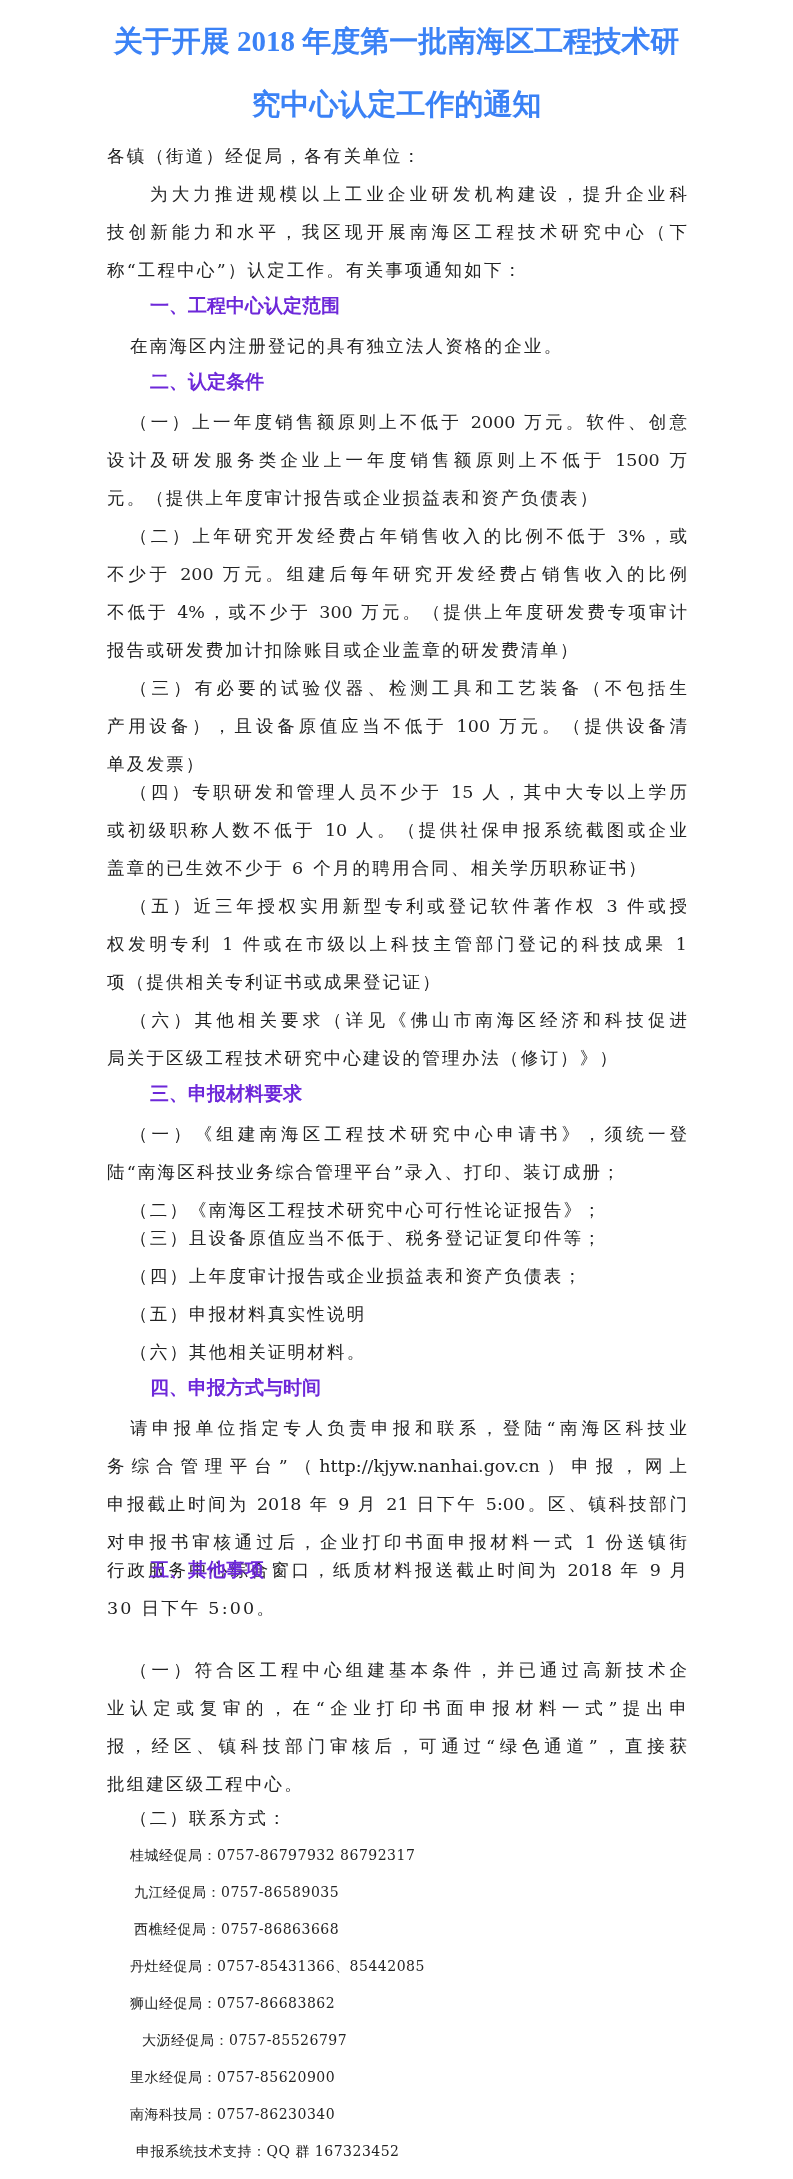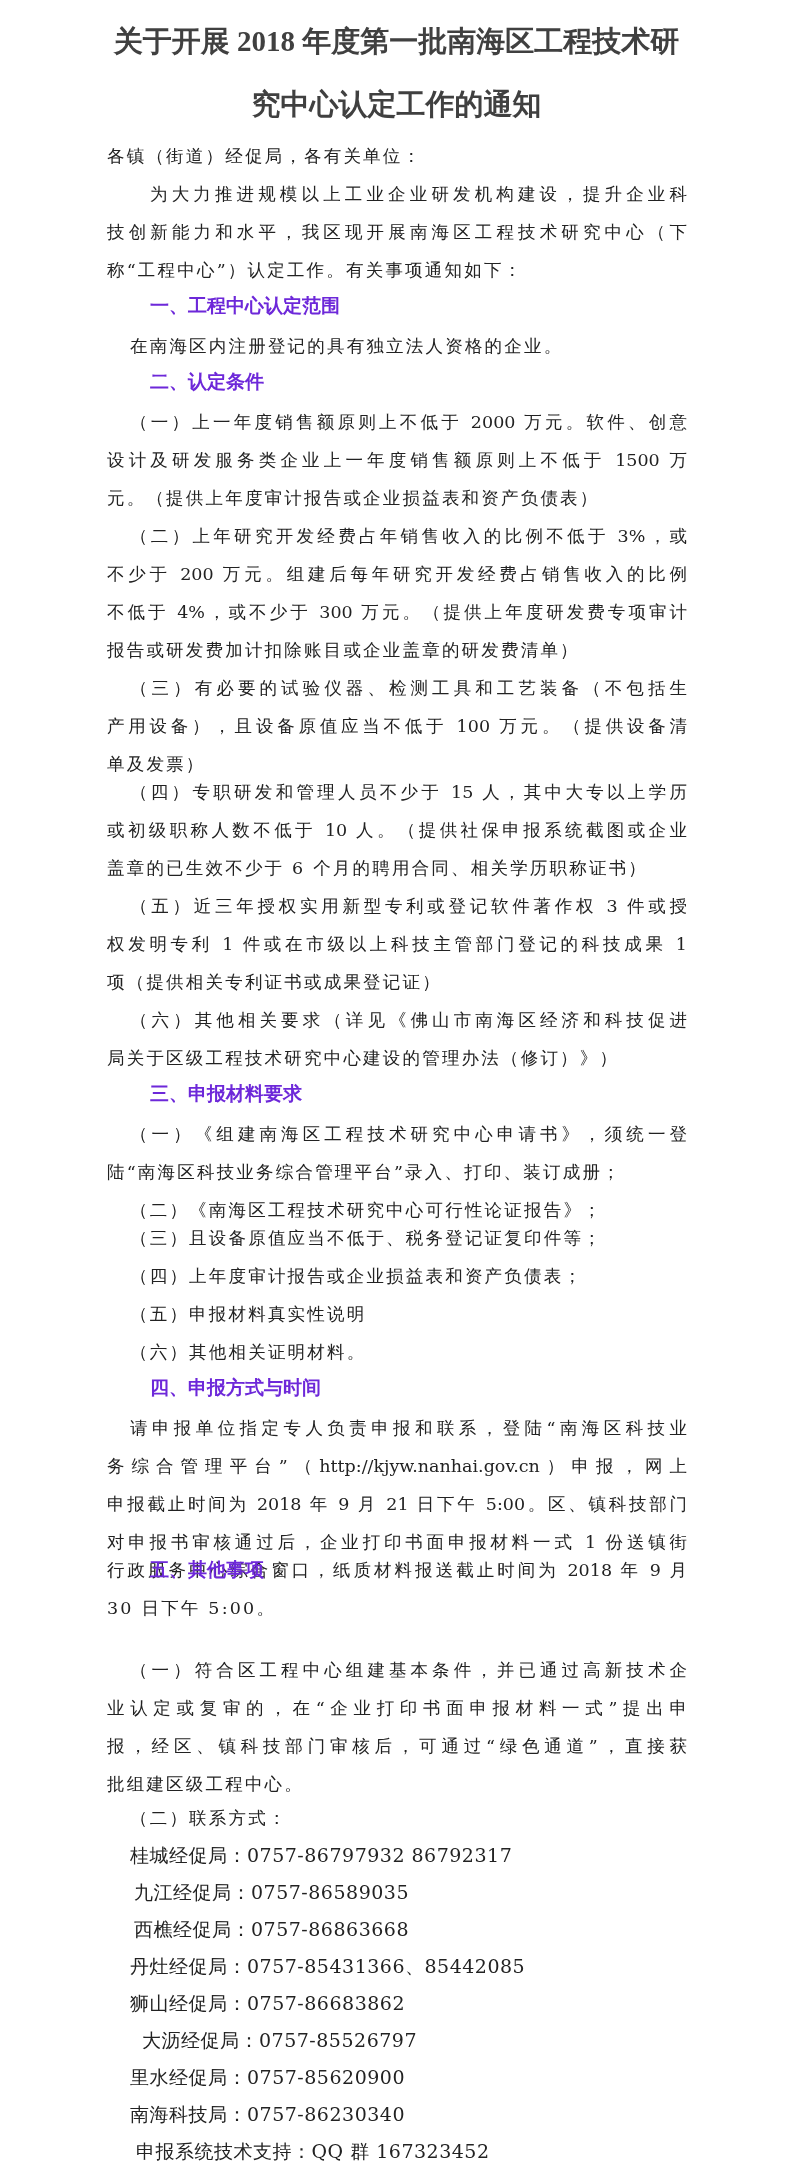--- a/index.html
+++ b/index.html
@@ -12,21 +12,21 @@
     position: relative;
   }
   .doc { position: absolute; left: 0; top: 0; width: 793px; }
   .title {
     position: absolute;
     left: 0; width: 793px;
     text-align: center;
     font-family: "Liberation Serif", "DejaVu Serif", serif;
     font-weight: bold;
     font-size: 29px;
-    color: #404040;
+    color: #3b82f6;
     letter-spacing: 0px;
     white-space: nowrap;
   }
   .line {
     position: absolute;
     left: 107px;
     width: 580px;
     font-size: 17.5px;
     line-height: 24px;
     white-space: nowrap;
@@ -39,21 +39,21 @@
     left: 150px;
     font-family: "DejaVu Sans", "Liberation Sans", sans-serif;
     font-weight: bold;
     font-size: 19px;
     line-height: 26px;
     color: #6d28d9;
     white-space: nowrap;
   }
   .contact {
     position: absolute;
-    font-size: 19px;
+    font-size: 14px;
     line-height: 24px;
     white-space: nowrap;
     color: #222;
     letter-spacing: 0.5px;
   }
 </style>
 </head>
 <body>
 
 <div class="doc">

